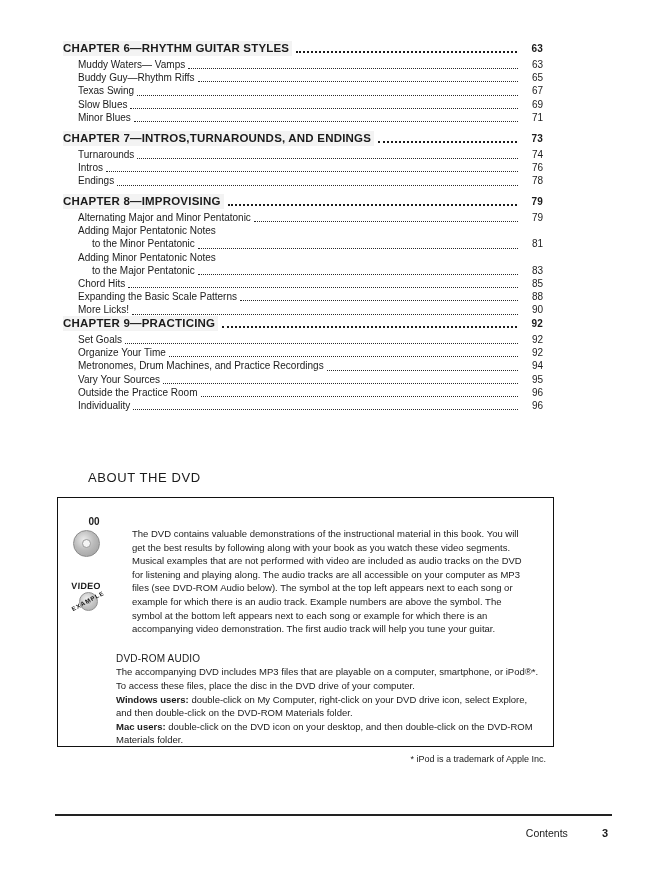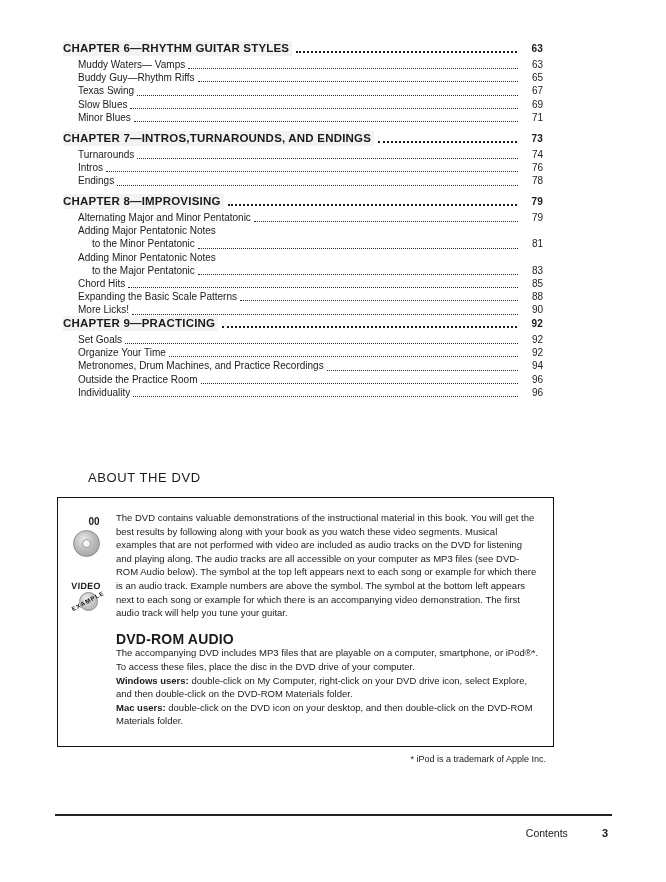--- a/index.html
+++ b/index.html
@@ -57,22 +57,22 @@
   .disc-small::after {
     content:""; position:absolute; inset:6px; border-radius:50%;
     background:#f6f6f6; border:1px solid #a0a0a0; box-sizing:border-box;
   }
   .example-label {
     position:absolute; left:8px; top:100px; width:44px; text-align:center;
     font-size:6px; font-weight:bold; letter-spacing:1px;
     transform:rotate(-28deg); color:#111;
   }
   .box-text { flex:1 1 auto; padding:13px 14px 0 2px; font-size:9.5px; line-height:13.6px; }
-  .box-p { margin:0; }
-  .box-sub { margin:13px 0 0 0; font-size:14px; letter-spacing:0.2px;font-weight:bold; }
+  .box-p { margin:16px; }
+  .box-sub { margin:13px 0 0 0; font-size:10px; letter-spacing:0.2px; }
   .box-p2 { margin:0; }
   .box-p strong, .box-p2 strong { font-weight:bold; }
 
   
   .footnote { position:absolute; top:754px; right:120px; font-size:9px; }
   .footer-rule { position:absolute; left:55px; top:814px; width:557px; height:0; border-top:2px solid #222; }
   .footer { position:absolute; top:827px; right:58px; display:flex; align-items:baseline; gap:34px; font-size:10.5px; }
   .footer-page { font-weight:bold; font-size:11px; }
 </style>
 </head>
@@ -195,20 +195,25 @@
       <span class="toc-label">Organize Your Time</span>
       <span class="toc-leader"></span>
       <span class="toc-page">92</span>
     </div>
     <div class="toc-row toc-sub">
       <span class="toc-label">Metronomes, Drum Machines, and Practice Recordings</span>
       <span class="toc-leader"></span>
       <span class="toc-page">94</span>
     </div>
     <div class="toc-row toc-sub">
+      <span class="toc-label">Vary Your Sources</span>
+      <span class="toc-leader"></span>
+      <span class="toc-page">95</span>
+    </div>
+    <div class="toc-row toc-sub">
       <span class="toc-label">Outside the Practice Room</span>
       <span class="toc-leader"></span>
       <span class="toc-page">96</span>
     </div>
     <div class="toc-row toc-sub">
       <span class="toc-label">Individuality</span>
       <span class="toc-leader"></span>
       <span class="toc-page">96</span>
     </div>
   </div>

